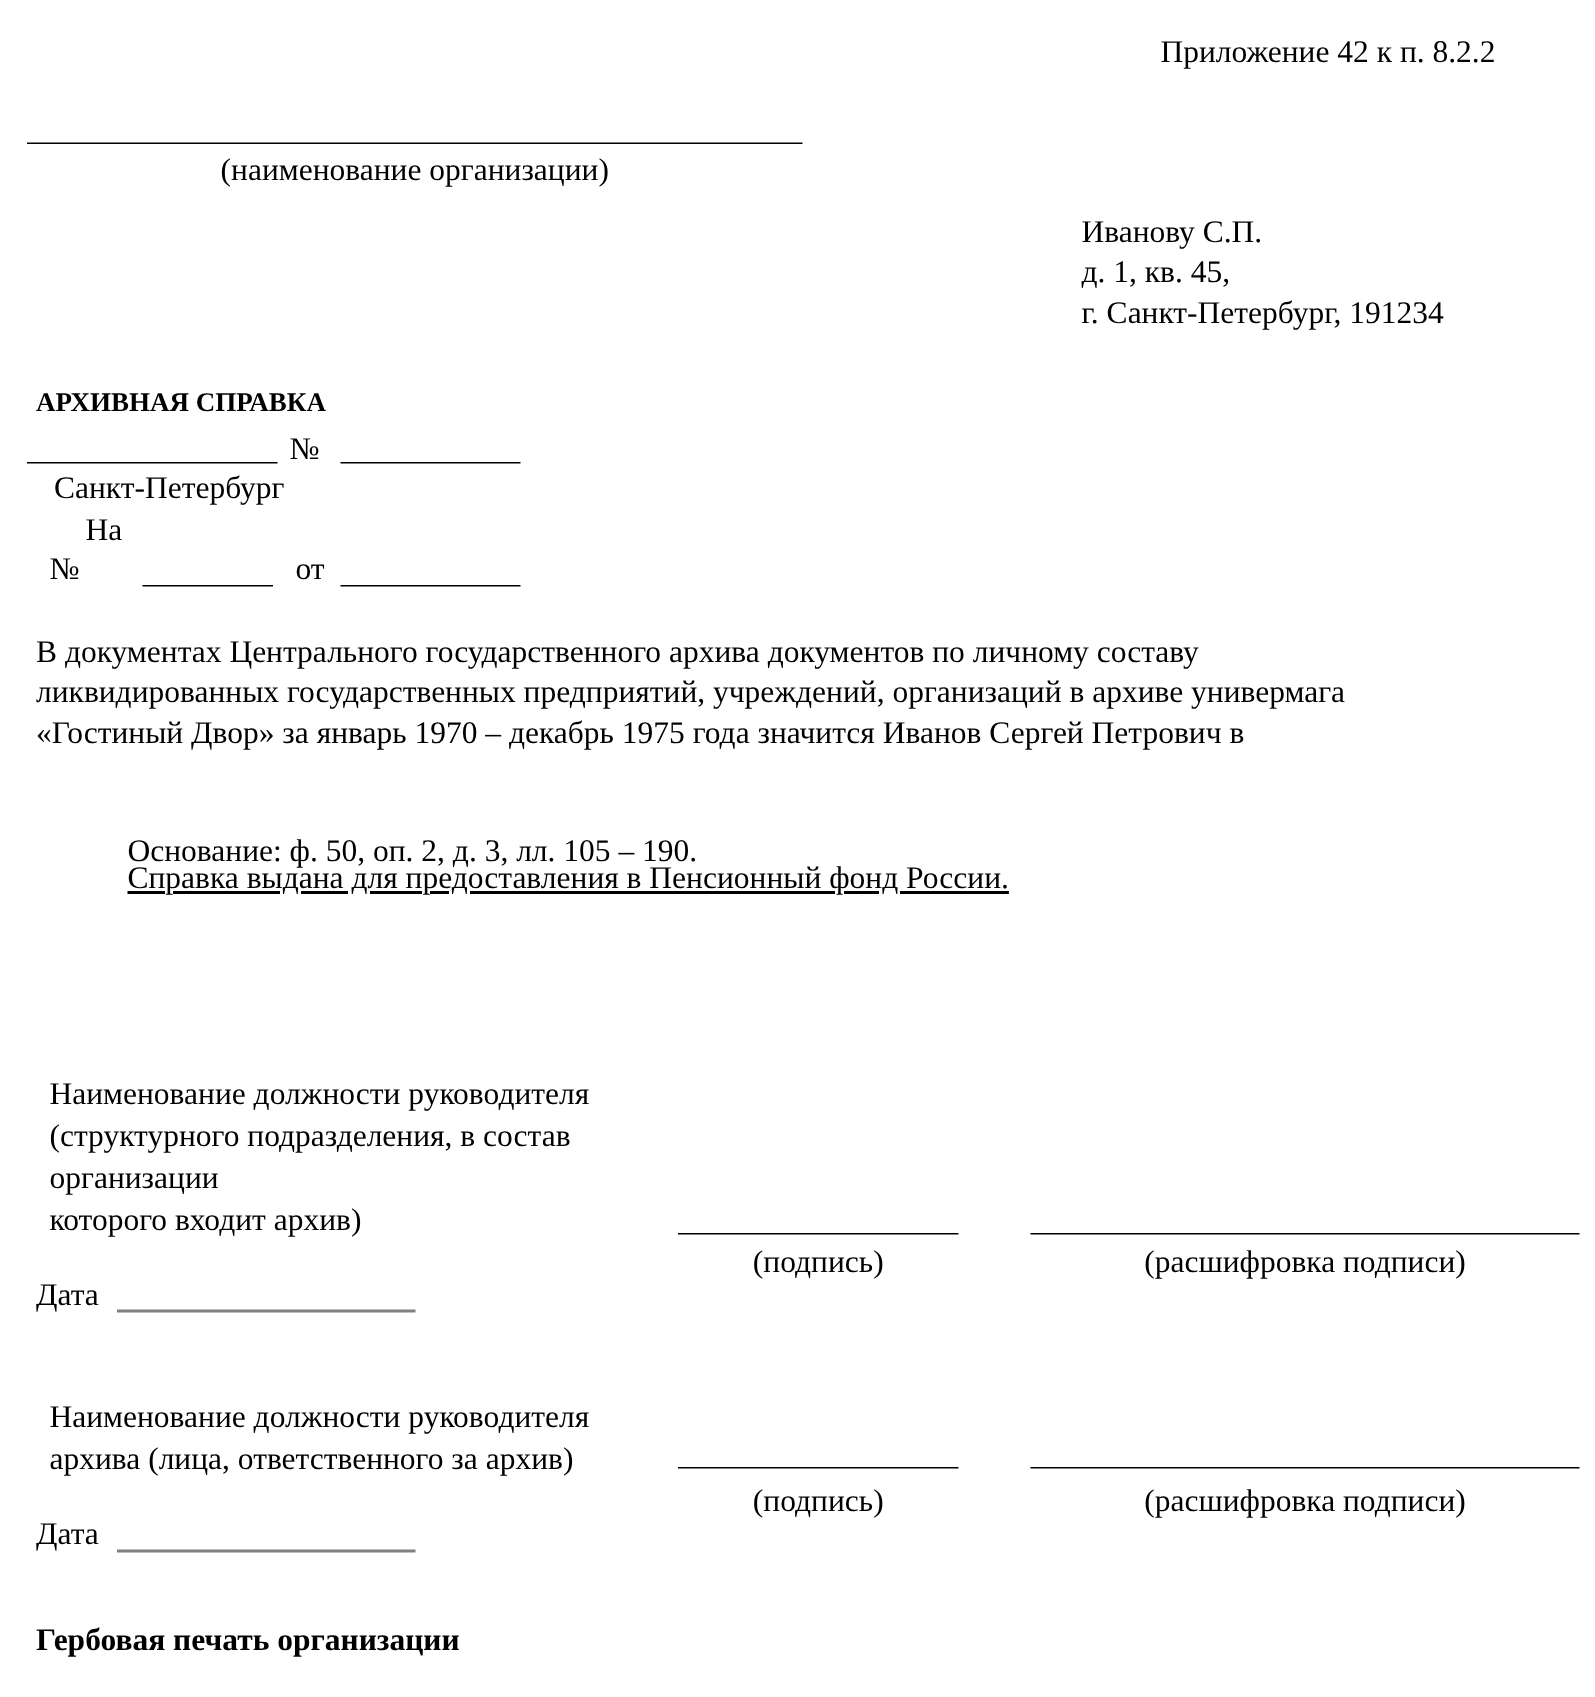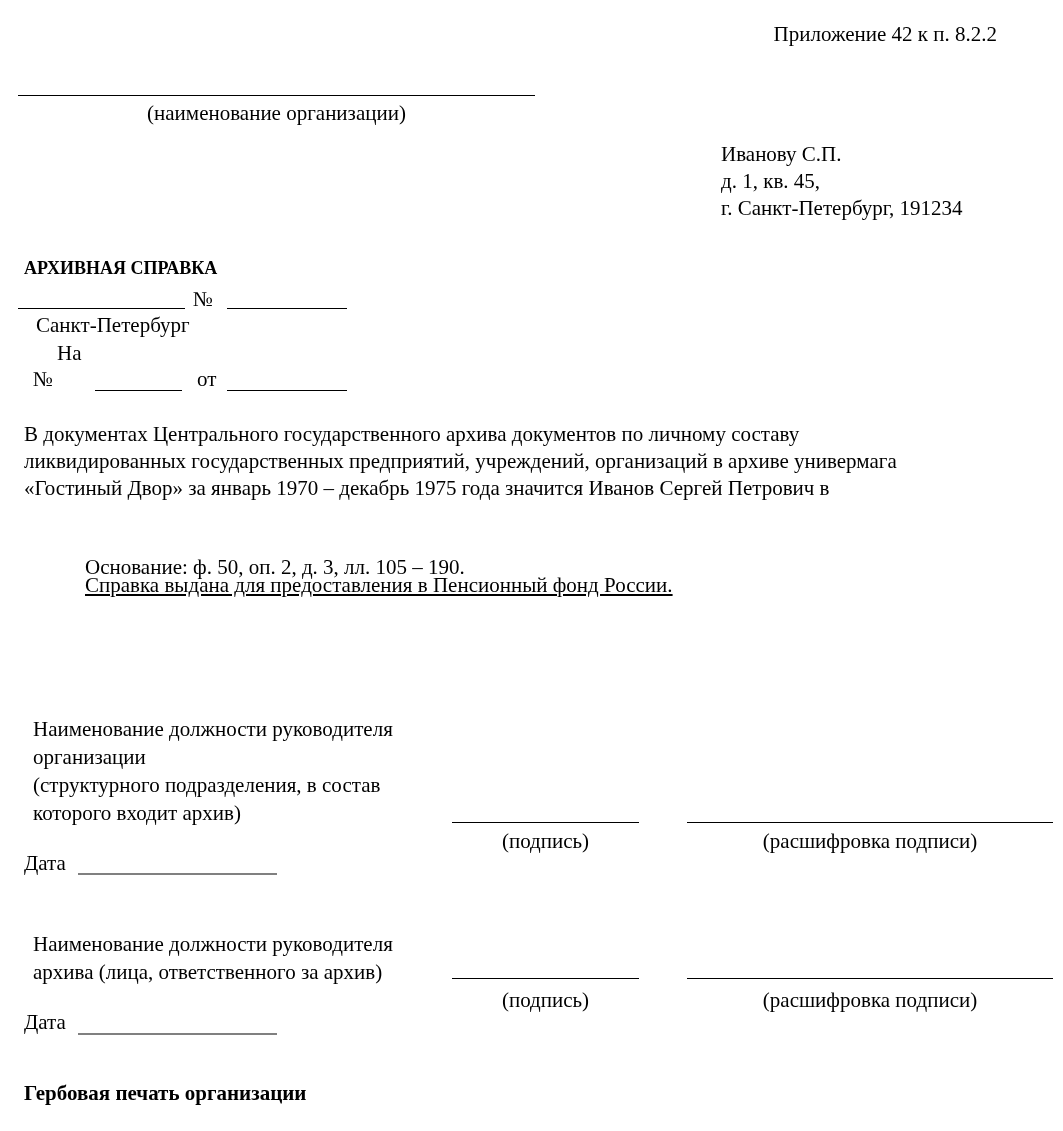--- a/index.html
+++ b/index.html
@@ -97,22 +97,22 @@
     <div>В документах Центрального государственного архива документов по личному составу</div>
     <div>ликвидированных государственных предприятий, учреждений, организаций в архиве универмага</div>
     <div>«Гостиный Двор» за январь 1970 – декабрь 1975 года значится Иванов Сергей Петрович в</div>
   </div>
 
   <div class="abs basis">Основание: ф. 50, оп. 2, д. 3, лл. 105 – 190.</div>
   <div class="abs purpose">Справка выдана для предоставления в Пенсионный фонд России.</div>
 
   <div class="abs role1">
     <div>Наименование должности руководителя</div>
+    <div>(структурного подразделения, в состав</div>
     <div>организации</div>
-    <div>(структурного подразделения, в состав</div>
     <div>которого входит архив)</div>
   </div>
   <div class="abs rule sig1-line-l"></div>
   <div class="abs rule sig1-line-r"></div>
   <div class="abs center sig1-cap-l">(подпись)</div>
   <div class="abs center sig1-cap-r">(расшифровка подписи)</div>
   <div class="abs date1-label">Дата</div>
   <div class="abs grayrule date1-line"></div>
 
   <div class="abs role2">

